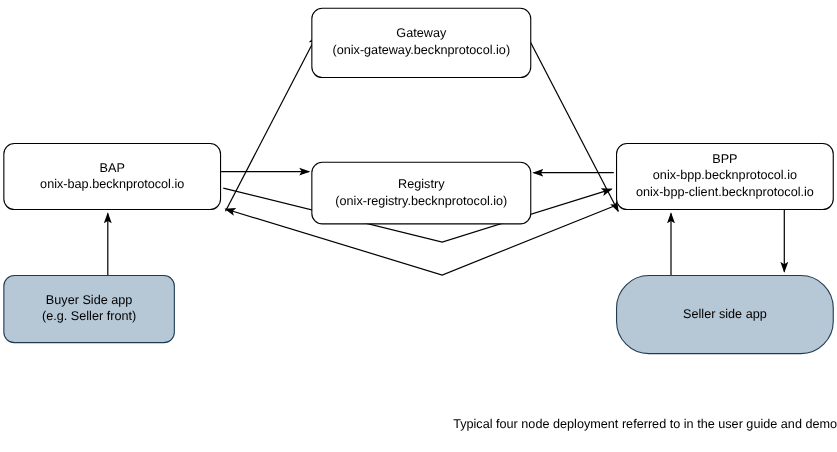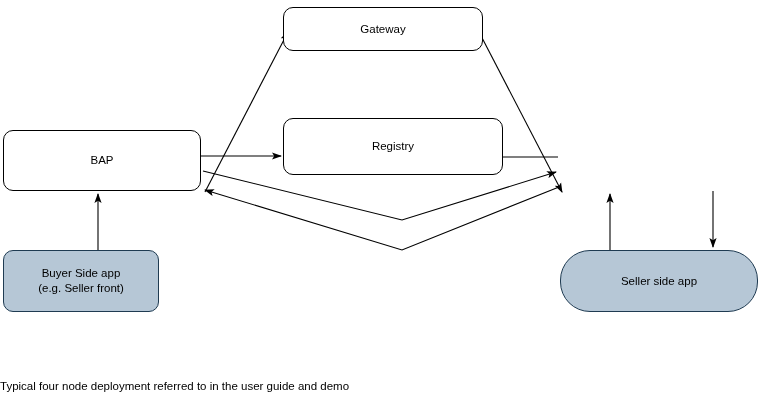--- a/index.html
+++ b/index.html
@@ -45,33 +45,33 @@
     border: 1.1px solid #000000;
   }
   .node.shaded {
     background: #b6c7d6;
     border: 1.1px solid #1f3b52;
   }
   .node .line { display: block; white-space: nowrap; }
   .node .line.title { font-weight: normal; }
 
   
-  #node-gateway { left: 283px; top: 7px;   width: 200px; height: 44px; }
+  #node-gateway { left: 283px; top: 7px;   width: 200px; height: 64px; }
   #node-bap     { left: 3px;   top: 130px; width: 198px; height: 61px; align-items: center; }
-  #node-registry{ left: 283px; top: 118px; width: 220px; height: 57px; }
+  #node-registry{ left: 283px; top: 147px; width: 200px; height: 57px; }
   #node-bpp     { left: 560px; top: 130px; width: 198px; height: 61px; }
   #node-buyer   { left: 3px;   top: 250px; width: 156px; height: 62px; }
-  #node-seller  { left: 560px; top: 250px; width: 198px; height: 62px; border-radius: 30px; }
+  #node-seller  { left: 560px; top: 250px; width: 198px; height: 72px; border-radius: 30px; }
 
   #caption {
     position: absolute;
     left: 0;
     top: 380px;
     width: 761px;
-    text-align: left;
+    text-align: right;
     font-size: 11.5px;
     color: #000000;
     z-index: 3;
   }
 </style>
 </head>
 <body>
 
 <div id="canvas">
 
@@ -99,30 +99,38 @@
       <path d="M 98,250 L 98,194"></path>
 
       <path d="M 610,250 L 610,194"></path>
 
       <path d="M 713,191 L 713,247"></path>
     </g>
   </svg>
 
   <div class="node plain" id="node-gateway">
     <span class="line title">Gateway</span>
+    <span class="line">(onix-gateway.becknprotocol.io)</span>
   </div>
 
   <div class="node plain" id="node-bap">
     <span class="line title">BAP</span>
+    <span class="line">onix-bap.becknprotocol.io</span>
   </div>
 
   <div class="node plain" id="node-registry">
     <span class="line title">Registry</span>
+    <span class="line">(onix-registry.becknprotocol.io)</span>
   </div>
 
+  <div class="node plain" id="node-bpp">
+    <span class="line title">BPP</span>
+    <span class="line">onix-bpp.becknprotocol.io</span>
+    <span class="line">onix-bpp-client.becknprotocol.io</span>
+  </div>
 
   <div class="node shaded" id="node-buyer">
     <span class="line title">Buyer Side app</span>
     <span class="line">(e.g. Seller front)</span>
   </div>
 
   <div class="node shaded" id="node-seller">
     <span class="line title">Seller side app</span>
   </div>
 

